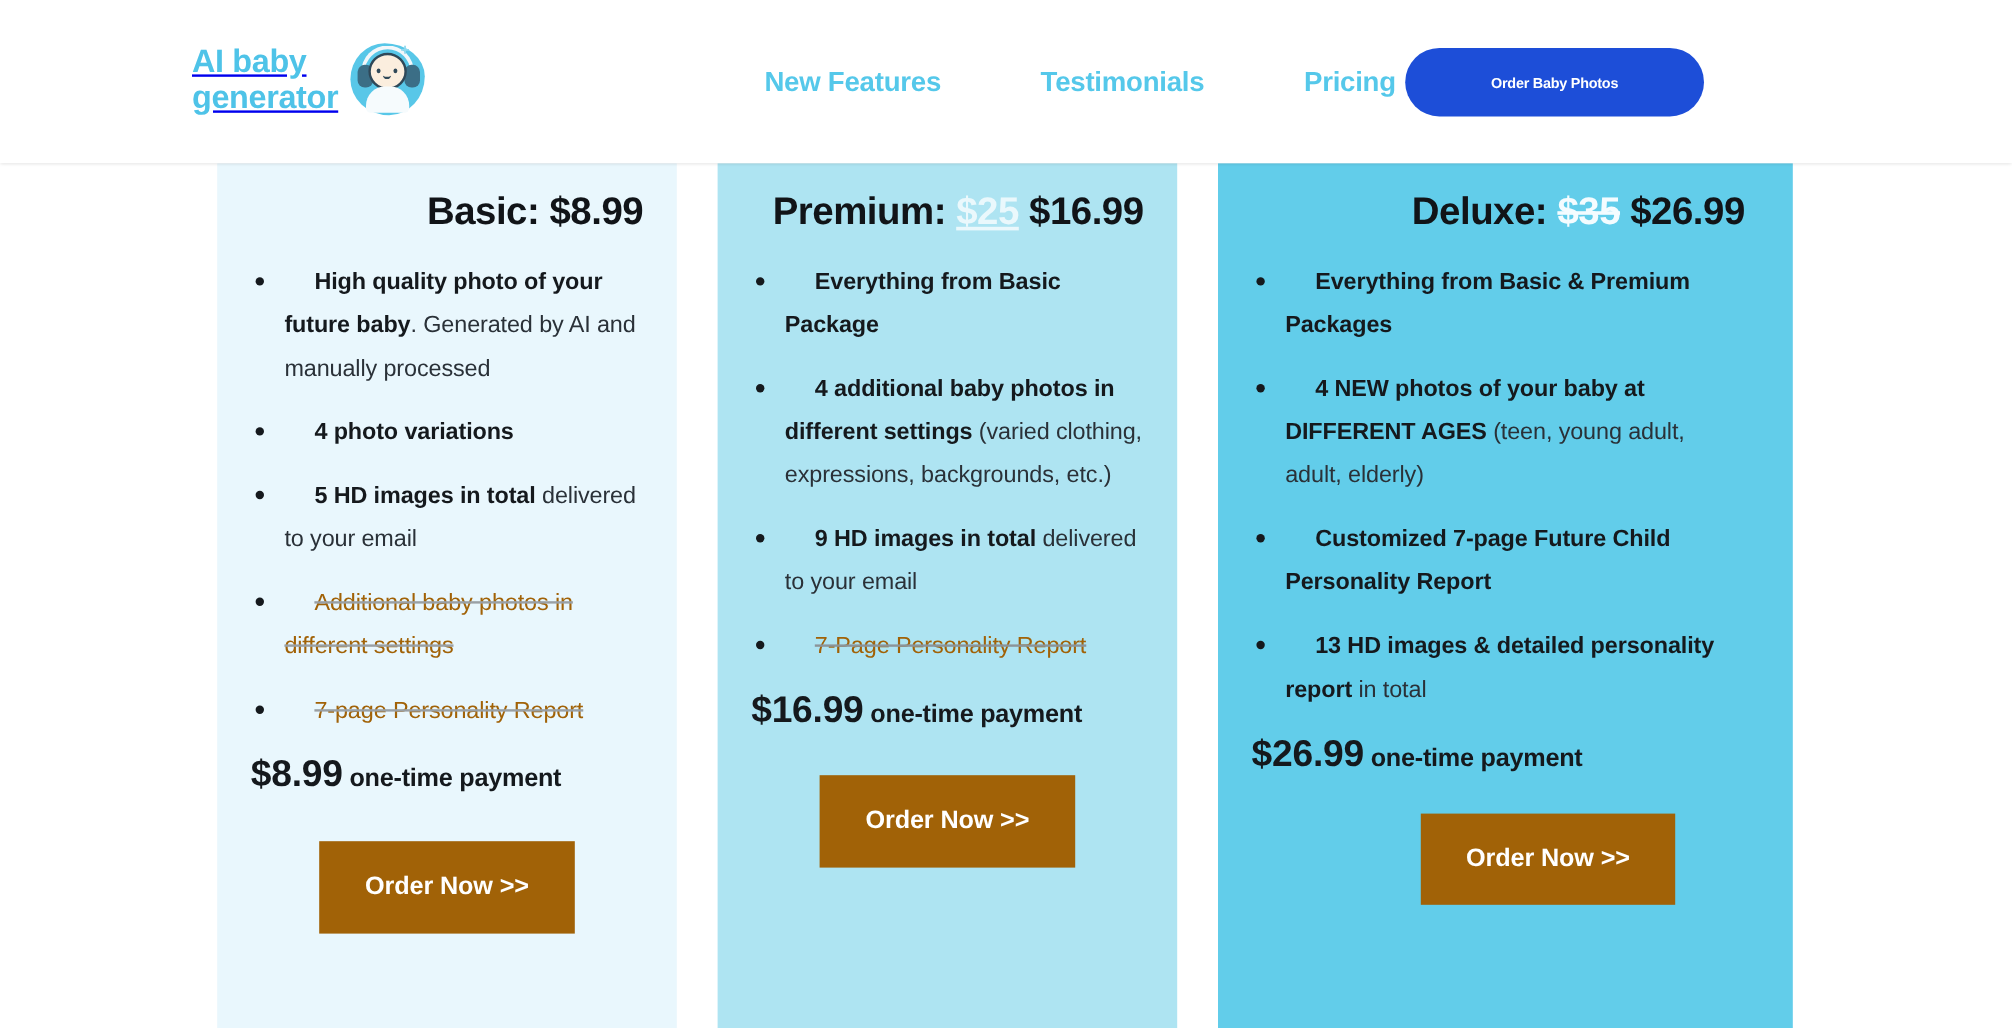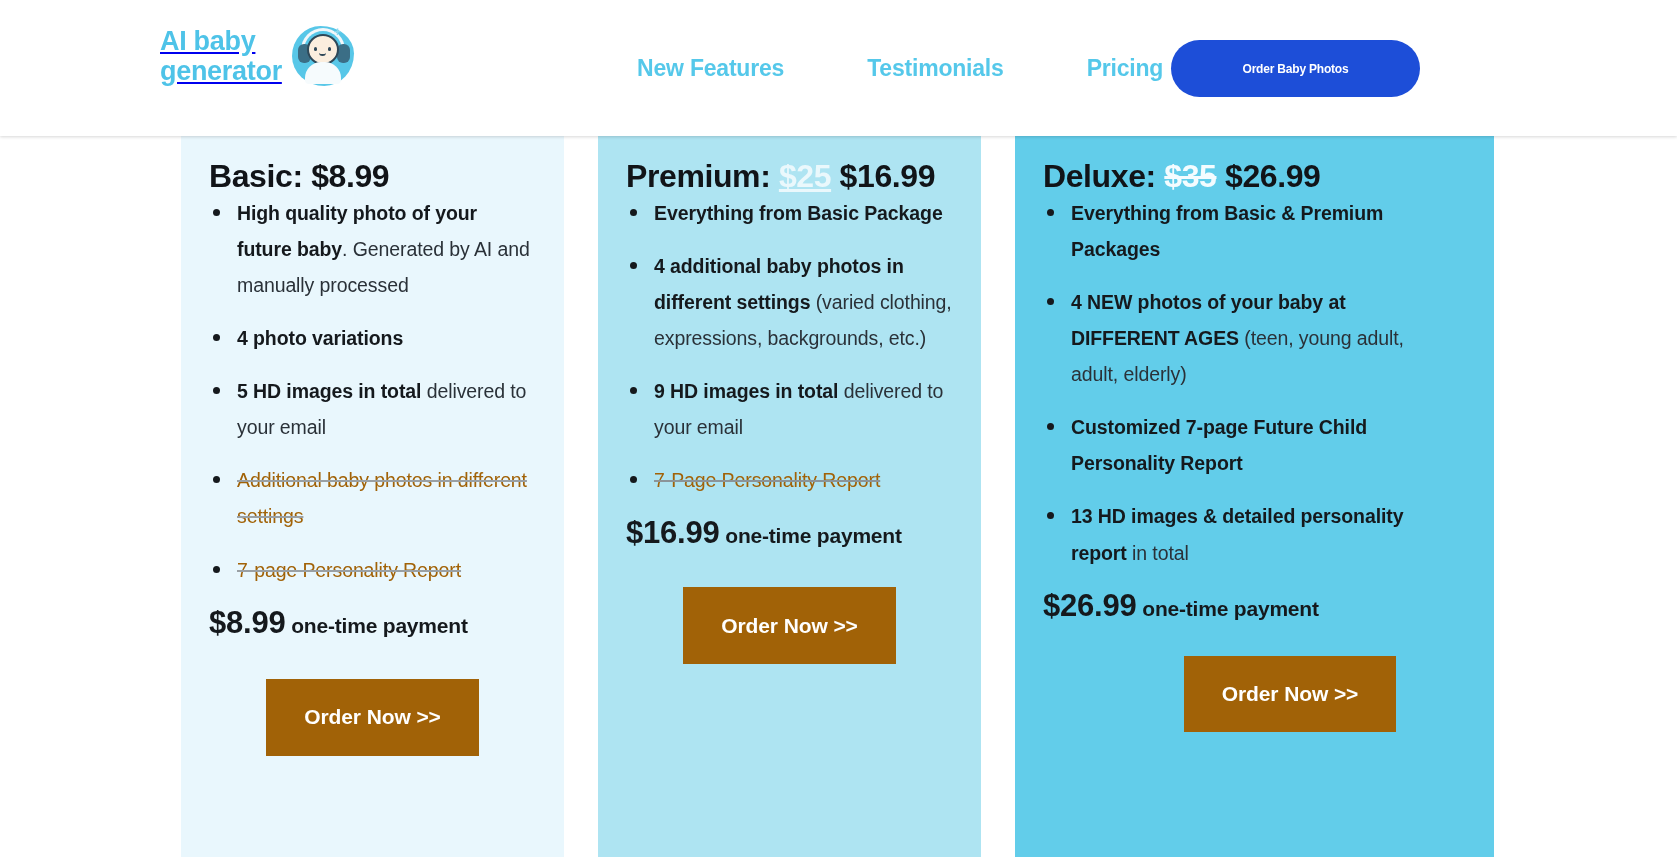--- a/index.html
+++ b/index.html
@@ -15,21 +15,21 @@
     position: relative;
     height: 136px;
     background: #ffffff;
     display: flex;
     align-items: center;
     box-shadow: 0 1px 3px rgba(0,0,0,0.16);
     z-index: 20;
   }
   .brand {
     position: absolute;
-    left: 160px; top: 20px;
+    left: 160px; top: 30px;
     display: flex; align-items: center; gap: 4px;
   }
   .brand-text {
     font-size: 27px;
     font-weight: 800;
     line-height: 1.12;
     color: #4ec3e8;
     letter-spacing: -0.3px;
     white-space: pre-line;
   }
@@ -135,25 +135,26 @@
     padding: 0 0 0 0;
   }
   .card-basic   { left: 181px;  width: 383px; background: #e9f7fd; }
   .card-premium { left: 598px;  width: 383px; background: #aee4f2; }
   .card-deluxe  { left: 1015px; width: 479px; background: #62cdea; }
 
   .card-inner { padding: 22px 28px 0 28px; height: 100%; }
   .card-deluxe .card-inner { padding: 22px 40px 0 28px; }
 
   .plan-title {
-    text-align: left;
+    text-align: right;
     font-size: 32px;
     font-weight: 700;
     color: #111418;
     letter-spacing: -0.4px;
+    margin-bottom: 22px;
     white-space: nowrap;
   }
   .plan-title .old-price {
     color: #f2fbfe;
     text-decoration: line-through;
     font-weight: 700;
   }
   .card-premium .plan-title .old-price { color: #eaf8fc; text-decoration: underline; }
   .card-deluxe  .plan-title .old-price { color: #f4fcff; }
 
@@ -169,21 +170,21 @@
     letter-spacing: -0.1px;
   }
   .feature-list li::before {
     content: "";
     position: absolute;
     left: 4px; top: 14px;
     width: 7px; height: 7px;
     border-radius: 50%;
     background: #15191d;
   }
-  .feature-list li b { font-weight: 700; color: #15191d; }
+  .feature-list li b { font-weight: 700; color: #15191d; margin-left: 25px; }
   .feature-list li.struck {
     color: #9aa0a4;
     text-decoration: line-through;
     text-decoration-thickness: 1.6px;
   }
   .feature-list li.struck b { color: #a16207; font-weight: 400; }
   .card-premium .feature-list li.struck { color: #8b9499; }
 
   .price-line {
     font-size: 21px;

